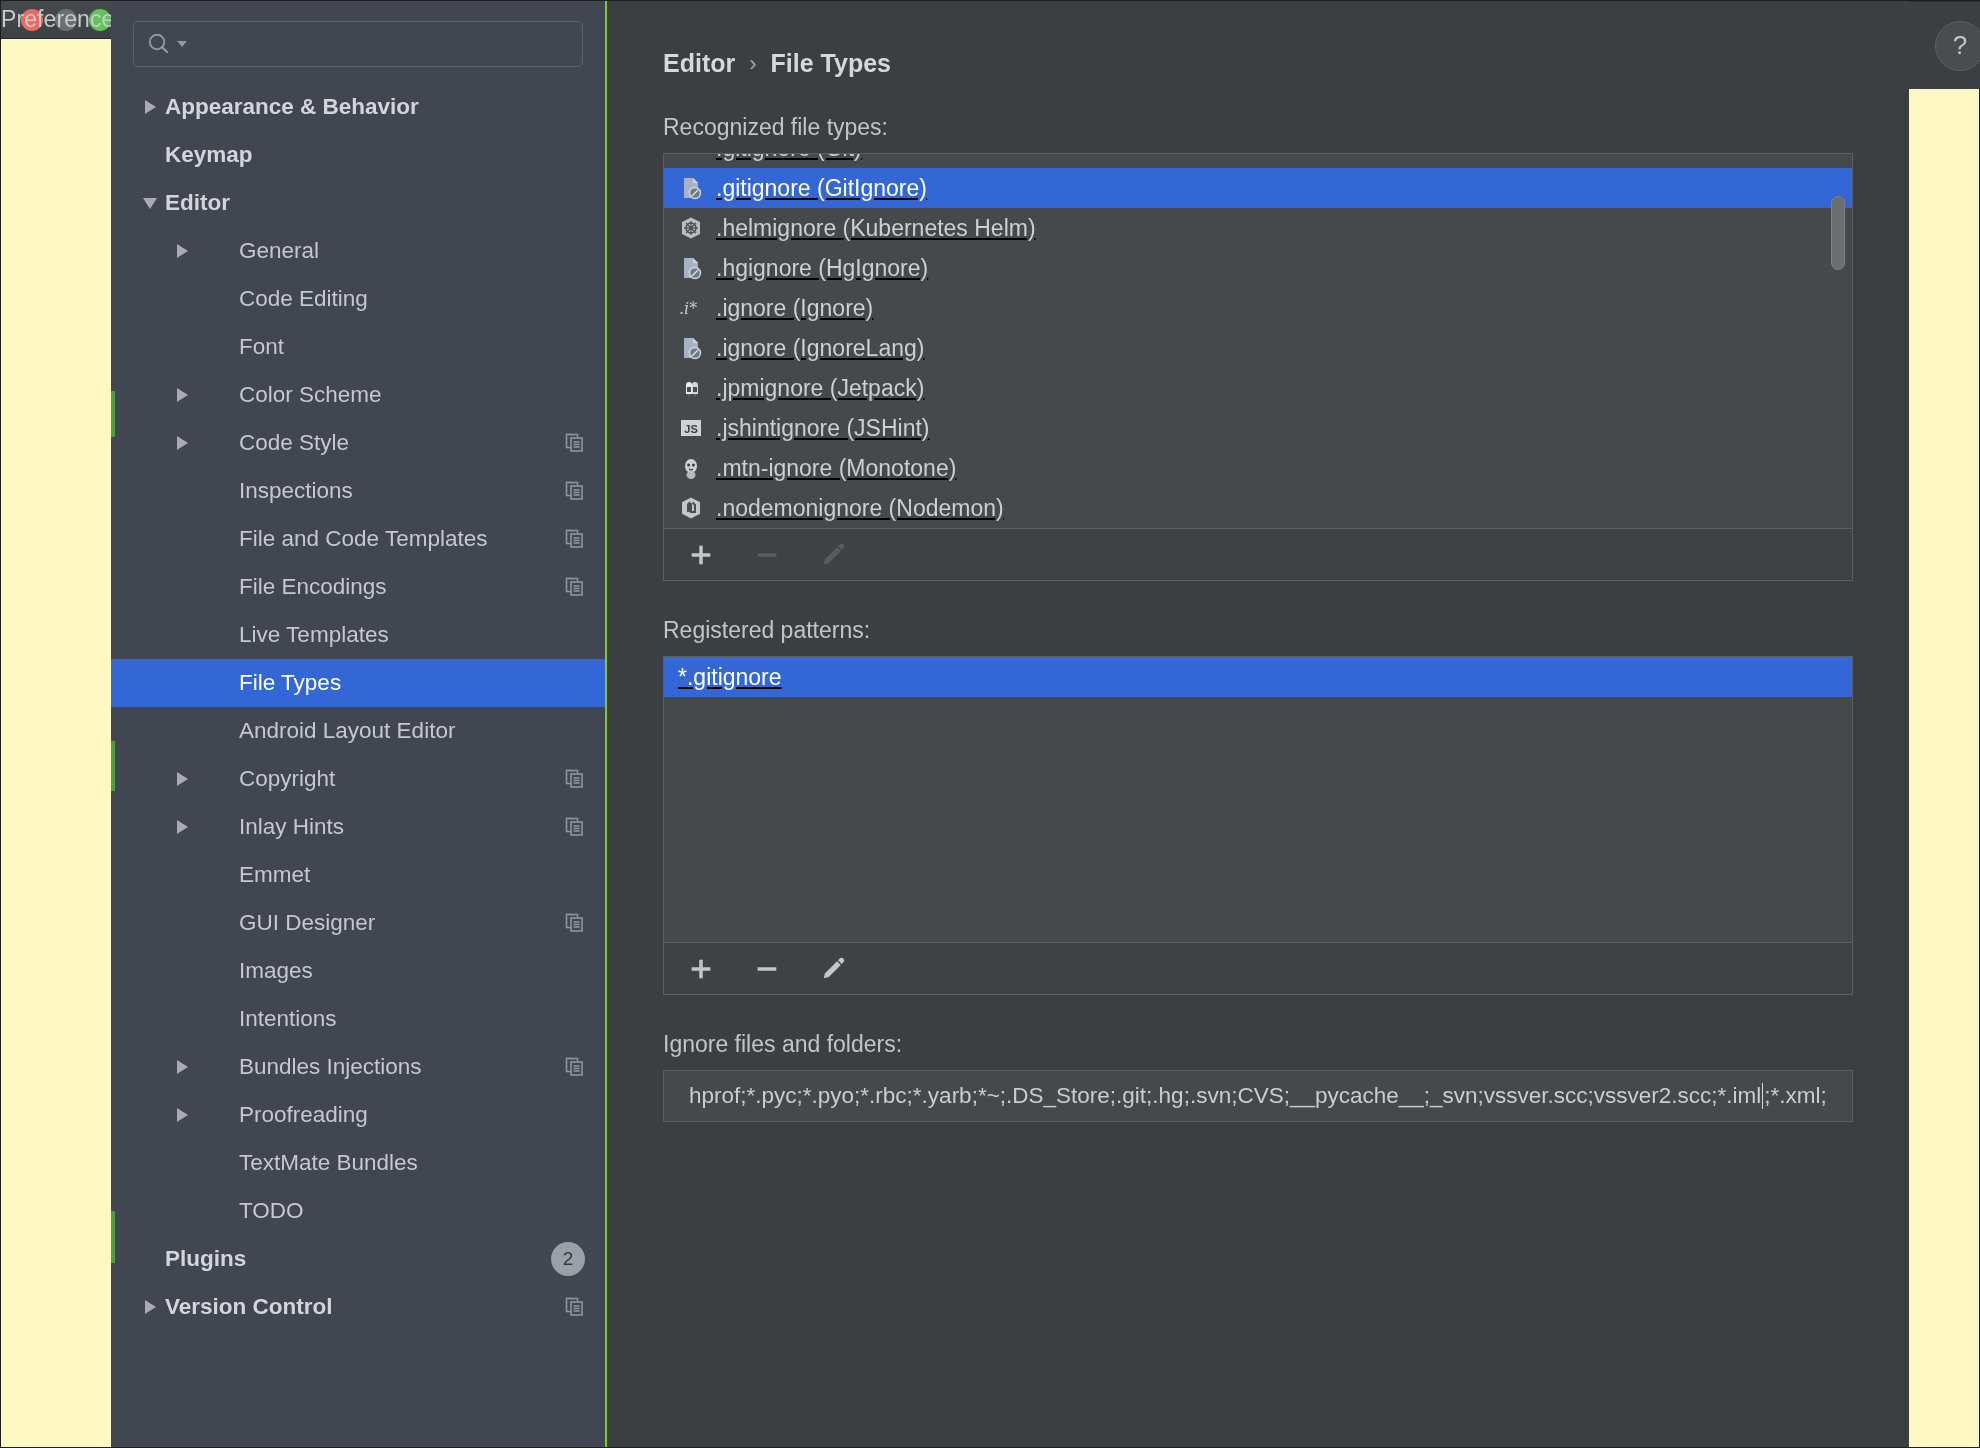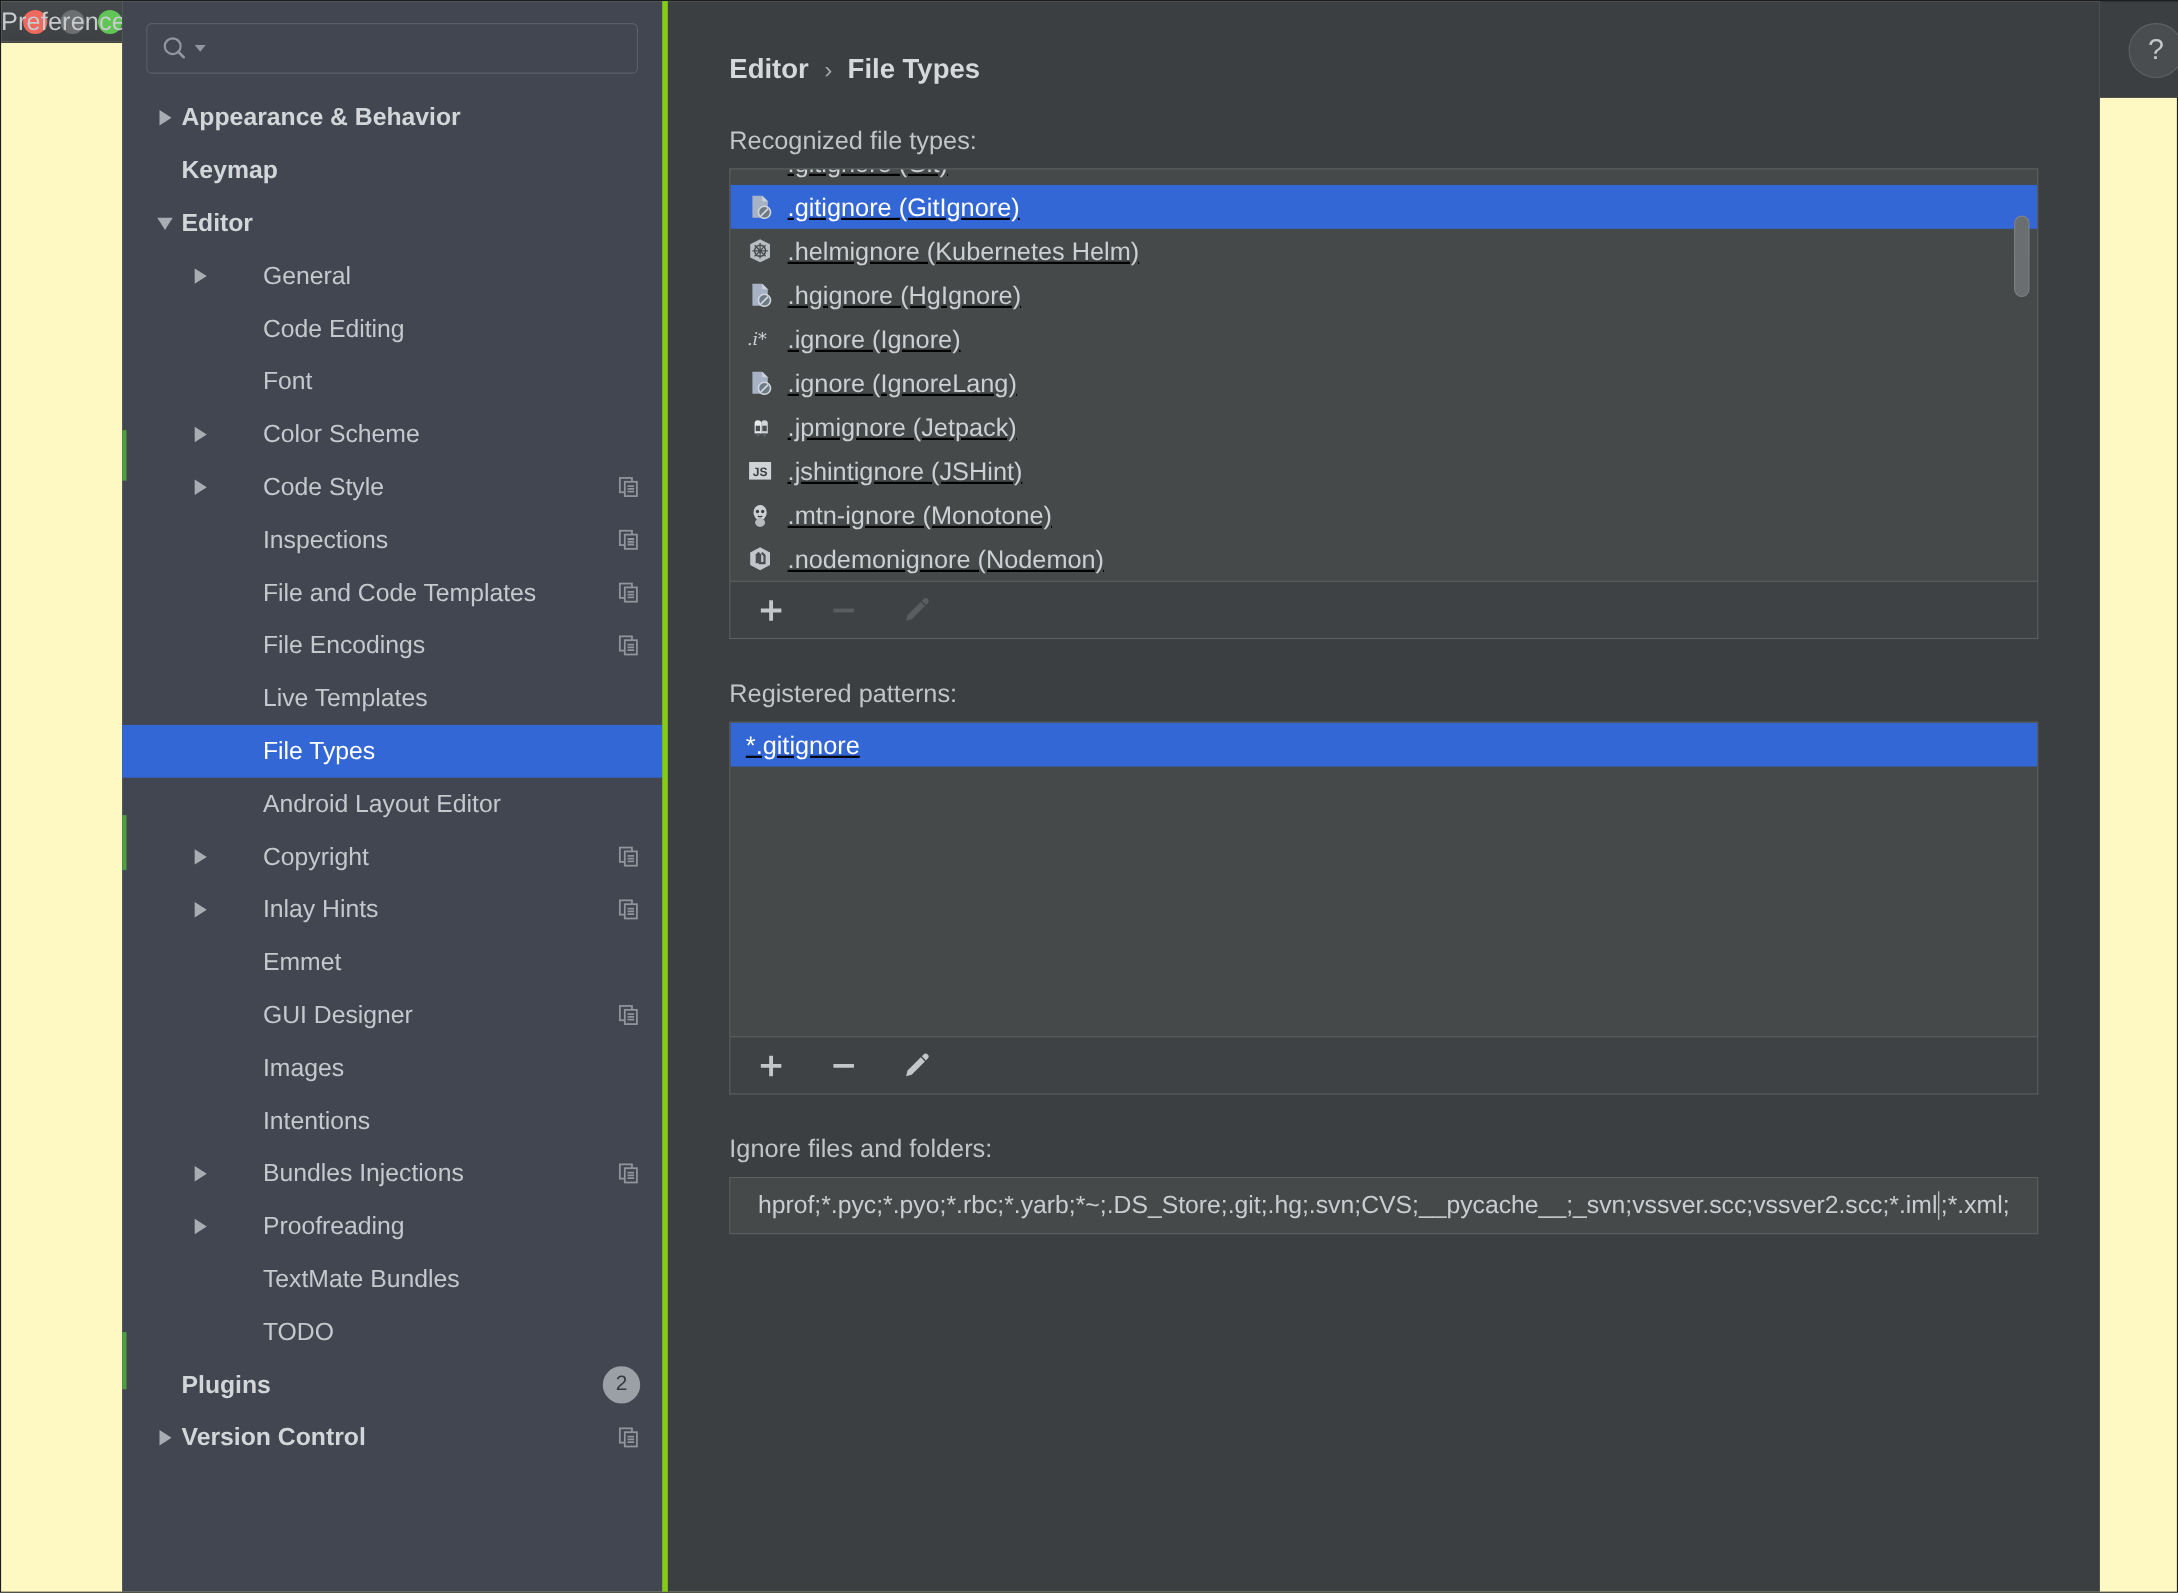--- a/index.html
+++ b/index.html
@@ -32,21 +32,21 @@
   .win-title {
     position: absolute; left: 0; right: 0; text-align: center;
     font-size: 23px; color: #c8cbcd; letter-spacing: .1px;
   }
   
   .body { flex: 1; display: flex; min-height: 0; }
   
   .sidebar {
     width: 496px; min-width: 496px;
     background: #414650;
-    border-right: 5px solid #84cc16;
+    border-right: 2px solid #84cc16;
     display: flex; flex-direction: column;
     overflow: hidden; position: relative;
   }
   .search-wrap { padding: 20px 22px 14px 22px; }
   .search-box {
     height: 46px; border: 1px solid #5a5f68; border-radius: 5px;
     background: #414650; display: flex; align-items: center;
     padding: 0 12px; gap: 4px;
   }
   .search-box svg { display: block; }

